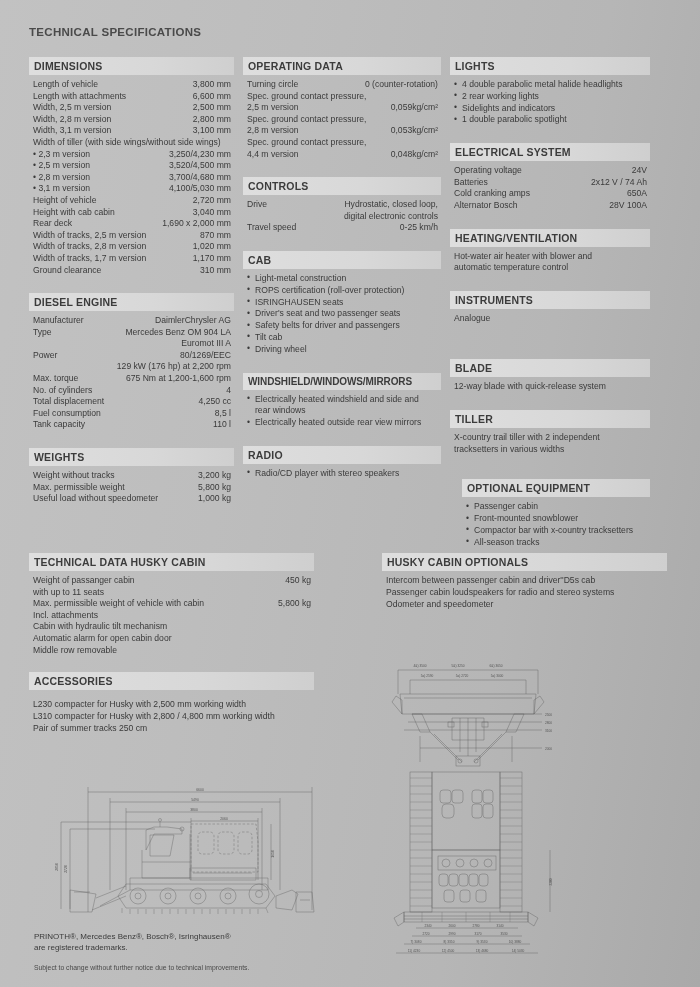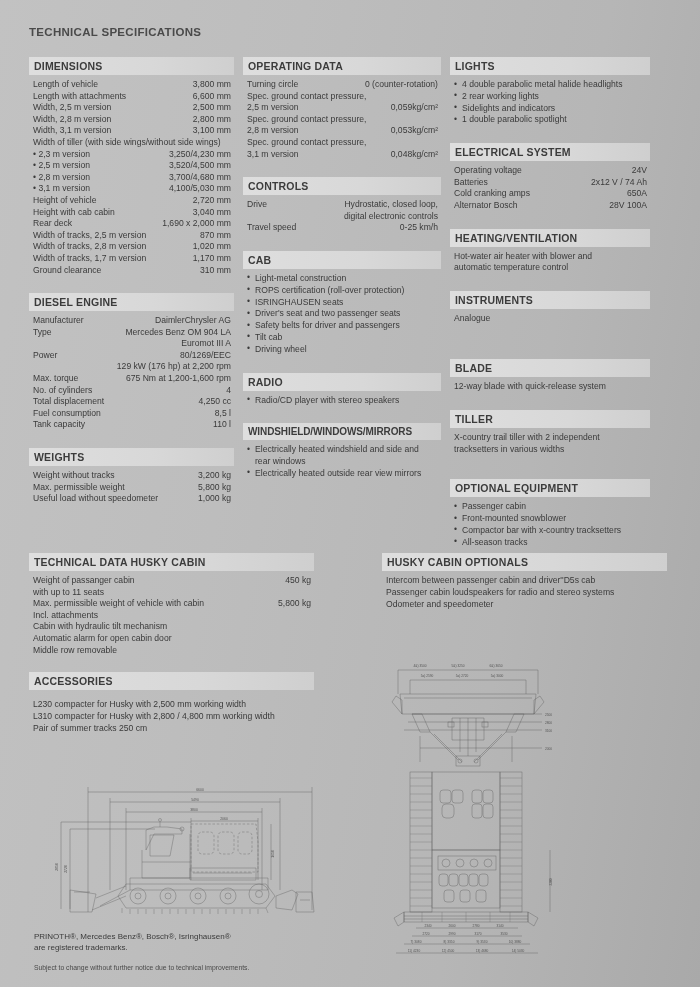--- a/index.html
+++ b/index.html
@@ -278,21 +278,21 @@
           </div>
         <div class="row">
             <span class="lbl">2,8 m version</span>
             <span class="val">0,053kg/cm²</span>
           </div>
         <div class="row">
             <span class="lbl">Spec. ground contact pressure,</span>
             <span class="val"></span>
           </div>
         <div class="row">
-            <span class="lbl">3,1 m version</span>
+            <span class="lbl">4,4 m version</span>
             <span class="val">0,048kg/cm²</span>
           </div>
       </div>
     </div>
 
     <div class="sec" style="margin-top:17px;">
       <div class="sec-head">CONTROLS</div>
       <div class="rows">
         <div class="row">
             <span class="lbl">Drive</span>
@@ -315,32 +315,32 @@
         <li>ROPS certification (roll-over protection)</li>
         <li>ISRINGHAUSEN seats</li>
         <li>Driver's seat and two passenger seats</li>
         <li>Safety belts for driver and passengers</li>
         <li>Tilt cab</li>
         <li>Driving wheel</li>
       </ul>
     </div>
 
     <div class="sec" style="margin-top:17px;">
-      <div class="sec-head">RADIO</div>
-      <ul class="bullets">
-        <li>Radio/CD player with stereo speakers</li>
-      </ul>
-    </div>
-
-    <div class="sec" style="margin-top:17px;">
       <div class="sec-head narrow">WINDSHIELD/WINDOWS/MIRRORS</div>
       <ul class="bullets">
         <li>Electrically heated windshield and side and</li>
         <li class="cont">rear windows</li>
         <li>Electrically heated outside rear view mirrors</li>
+      </ul>
+    </div>
+
+    <div class="sec" style="margin-top:17px;">
+      <div class="sec-head">RADIO</div>
+      <ul class="bullets">
+        <li>Radio/CD player with stereo speakers</li>
       </ul>
     </div>
   </div>
 
   <div class="col col-3">
 
     <div class="sec">
       <div class="sec-head">LIGHTS</div>
       <ul class="bullets">
         <li>4 double parabolic metal halide headlights</li>
@@ -391,21 +391,21 @@
     </div>
 
     <div class="sec" style="margin-top:17px;">
       <div class="sec-head">TILLER</div>
       <div class="para">
         <div>X-country trail tiller with 2 independent</div>
         <div>tracksetters in various widths</div>
       </div>
     </div>
 
-    <div class="sec" style="margin-top:24px;">
+    <div class="sec" style="margin-top:24px;margin-left:12px;">
       <div class="sec-head">OPTIONAL EQUIPMENT</div>
       <ul class="bullets">
         <li>Passenger cabin</li>
         <li>Front-mounted snowblower</li>
         <li>Compactor bar with x-country tracksetters</li>
         <li>All-season tracks</li>
       </ul>
     </div>
   </div>
 

